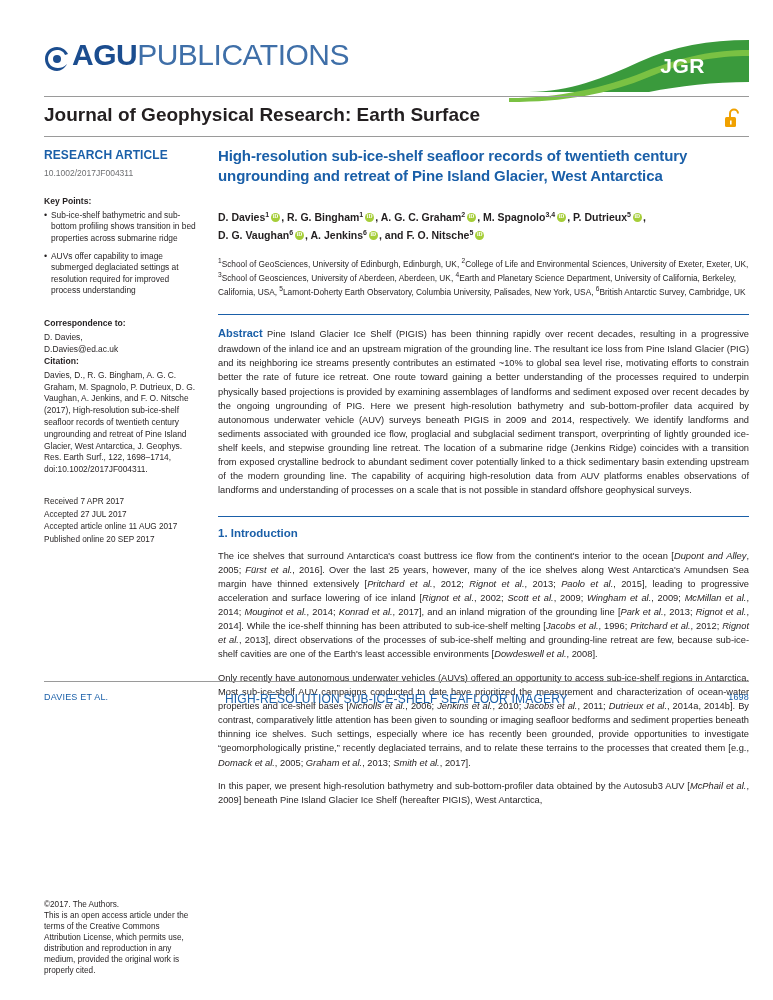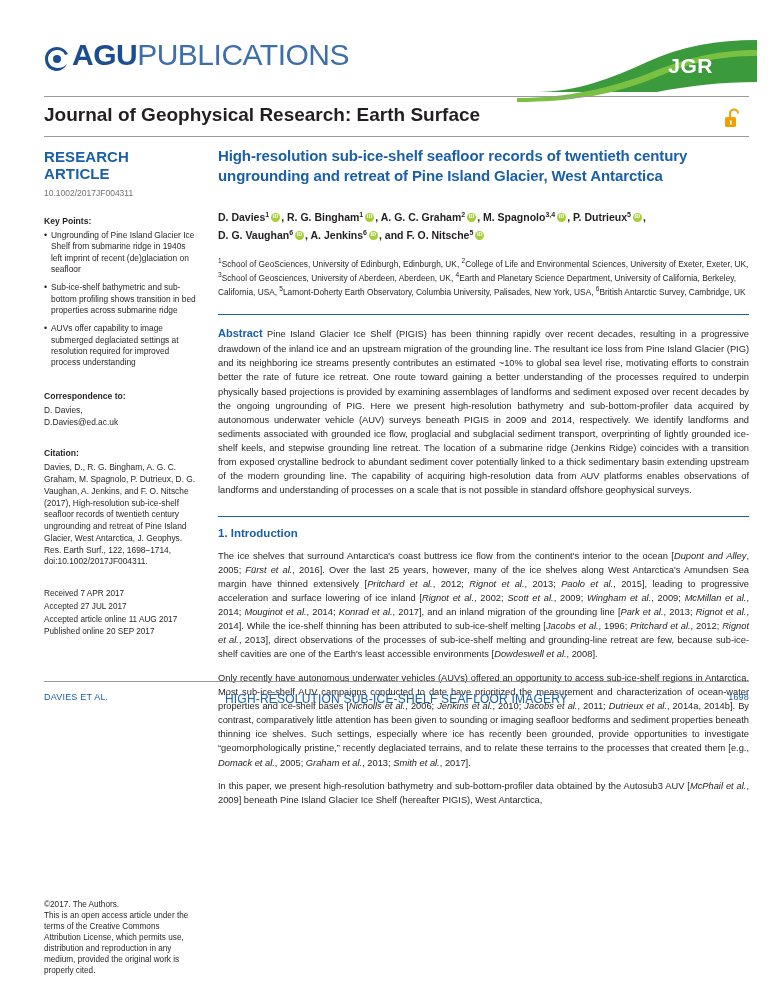--- a/index.html
+++ b/index.html
@@ -15,43 +15,43 @@
   .page { position: relative; width: 773px; height: 724px; }
 
   
   .masthead { position:absolute; left:44px; top:38px; display:flex; align-items:center; }
   .agu-logo { font-size: 30px; font-weight: bold; color:#1b4d8f; letter-spacing:-0.5px; display:flex; align-items:baseline; }
   .agu-mark { width:26px; height:26px; margin-right:2px; position:relative; top:4px; }
   .agu-bold { font-weight:bold; color:#1b4d8f; }
   .agu-light { font-weight:normal; color:#3f6fa8; }
 
   
-  .jgr-badge { position:absolute; right:16px; top:34px; width:240px; height:70px;text-align:center; }
+  .jgr-badge { position:absolute; right:24px; top:34px; width:240px; height:70px;text-align:center; }
   .jgr-text { position:absolute; right:44px; top:20px; color:#ffffff; font-weight:bold; font-size:21px; letter-spacing:0.5px; }
 
   .journal-rule-top { position:absolute; left:44px; right:24px; top:96px; height:1px; background:#9a9a9a; }
   .journal-title { position:absolute; left:44px; top:104px; font-size:19px; font-weight:bold; color:#231f20; }
   .journal-rule-bot { position:absolute; left:44px; right:24px; top:136px; height:1px; background:#9a9a9a; }
 
   .open-lock { position:absolute; right:26px; top:106px; width:26px; height:26px; }
 
   
   .leftcol { position:absolute; left:44px; top:148px; width:152px; }
-  .research-article { font-size:15px; font-weight:bold; color:#1a5fa8; letter-spacing:0.1px; }
+  .research-article { font-size:12px; font-weight:bold; color:#1a5fa8; letter-spacing:0.1px; }
   .doi { font-size:8.5px; color:#6d6e71; margin-top:6px; }
 
   .kp-head { font-size:8.6px; font-weight:bold; color:#231f20; margin-top:18px; }
   .kp-list { margin:4px 0 0 0; padding:0; list-style:none; }
   .kp-list li { font-size:8.4px; line-height:1.35; color:#231f20; margin-bottom:7px; padding-left:7px; position:relative; }
   .kp-list li:before { content:"\2022"; position:absolute; left:0; top:-1px; font-size:9px; }
 
   .corr-head { font-size:8.6px; font-weight:bold; margin-top:22px; }
   .corr-body { font-size:8.4px; line-height:1.4; margin-top:4px; }
 
-  .cit-head { font-size:8.6px; font-weight:bold; margin-top:20px; }
+  .cit-head { font-size:8.6px; font-weight:bold; }
   .cit-body { font-size:8.4px; line-height:1.4; margin-top:4px; }
 
   .dates { margin-top:20px; font-size:8.2px; line-height:1.55; }
 
   .copyright { position:absolute; left:44px; top:899px; width:152px; font-size:8.2px; line-height:1.35; }
 
   
   .rightcol { position:absolute; left:218px; top:146px; width:531px; }
   .art-title { font-size:15px; font-weight:bold; line-height:1.32; color:#1a5fa8; letter-spacing:-0.1px; }
 
@@ -116,21 +116,20 @@
       <rect x="9" y="14.5" width="1.6" height="4" fill="#ffffff"></rect>
     </svg>
   </div>
 
   <div class="leftcol">
     <div class="research-article">RESEARCH ARTICLE</div>
     <div class="doi">10.1002/2017JF004311</div>
 
     <div class="kp-head">Key Points:</div>
     <ul class="kp-list">
-      <li>Ungrounding of Pine Island Glacier Ice Shelf from submarine ridge in 1940s left imprint of recent (de)glaciation on seafloor</li>
       <li>Sub-ice-shelf bathymetric and sub-bottom profiling shows transition in bed properties across submarine ridge</li>
       <li>AUVs offer capability to image submerged deglaciated settings at resolution required for improved process understanding</li>
     </ul>
 
     <div class="corr-head">Correspondence to:</div>
     <div class="corr-body" style="white-space:pre-line">D. Davies,
 D.Davies@ed.ac.uk</div>
 
     <div class="cit-head">Citation:</div>
     <div class="cit-body">Davies, D., R. G. Bingham, A. G. C. Graham, M. Spagnolo, P. Dutrieux, D. G. Vaughan, A. Jenkins, and F. O. Nitsche (2017), High-resolution sub-ice-shelf seafloor records of twentieth century ungrounding and retreat of Pine Island Glacier, West Antarctica, J. Geophys. Res. Earth Surf., 122, 1698–1714, doi:10.1002/2017JF004311.</div>

